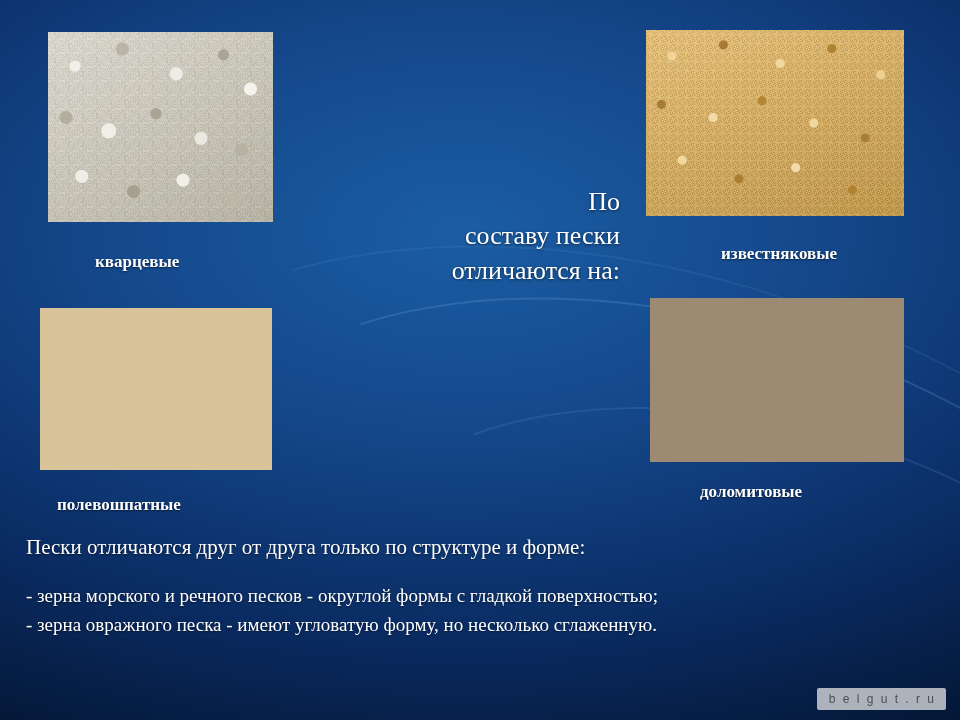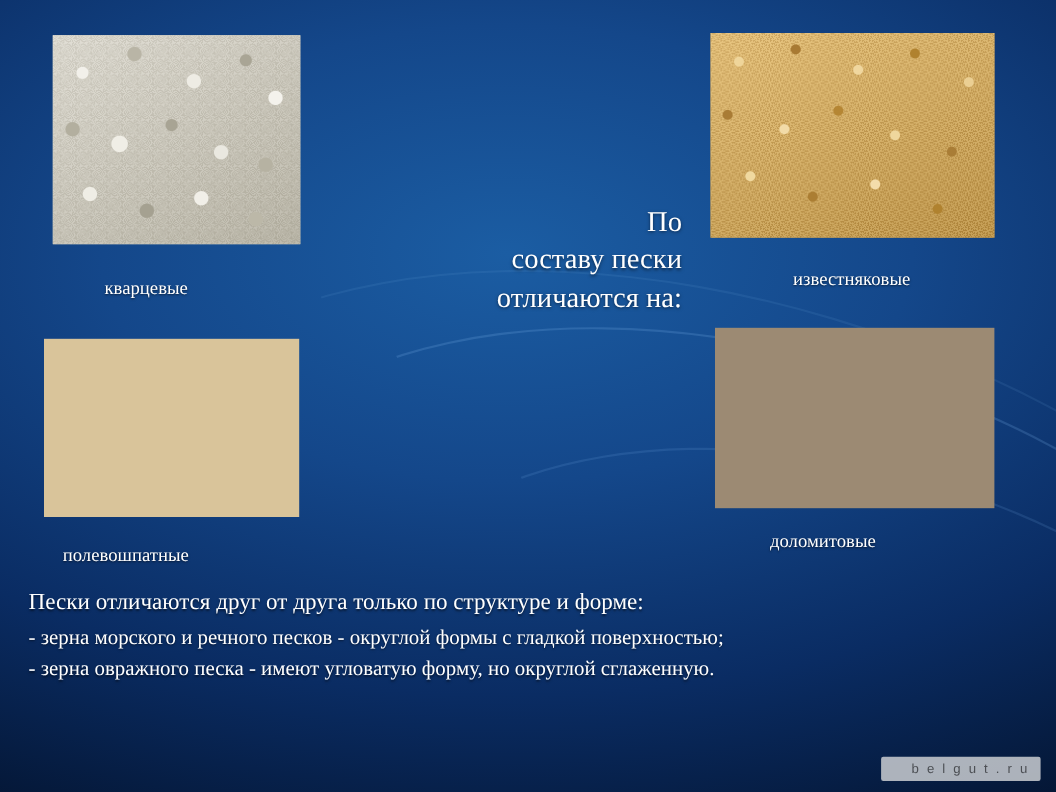--- a/index.html
+++ b/index.html
@@ -146,21 +146,21 @@
     background-size:
       auto, auto, auto, auto, auto, auto, auto, auto, auto, auto, auto, auto, auto, auto,
       10px 10px, 100% 100%;
   }
 
   .caption {
     position: absolute;
     color: #ffffff;
     font-family: "Liberation Serif", serif;
     font-size: 17px;
-    font-weight: 400;
+    font-weight: 700;
     white-space: nowrap;
     text-shadow: 0 1px 2px rgba(0,0,0,0.6);
   }
 
   .center-title {
     position: absolute;
     left: 300px;
     top: 185px;
     width: 320px;
     text-align: right;
@@ -175,37 +175,37 @@
     position: absolute;
     left: 26px;
     top: 535px;
     width: 900px;
     color: #ffffff;
     font-family: "Liberation Serif", serif;
     text-shadow: 0 1px 2px rgba(0,0,0,0.55);
   }
   .bottom-lead {
     font-size: 21px;
-    margin-bottom: 6px;
+    margin-bottom: 22px;
   }
   .bullet-line {
     font-size: 19px;
     line-height: 1.52;
   }
 
   .watermark {
     position: absolute;
     right: 14px;
     bottom: 10px;
     background: rgba(210, 212, 215, 0.82);
     color: #4c4f54;
     font-family: "Liberation Sans", sans-serif;
     font-size: 12px;
     letter-spacing: 2px;
-    padding: 4px 10px 4px 28px;
+    padding: 4px 10px 4px 12px;
     border-radius: 2px;
   }
 </style>
 </head>
 <body>
 
 <div class="slide">
 
   <div class="swoosh s1"></div>
   <div class="swoosh s2"></div>
@@ -233,18 +233,18 @@
 
   <div class="center-title">
     <div>По</div>
     <div>составу пески</div>
     <div>отличаются на:</div>
   </div>
 
   <div class="bottom-text">
     <div class="bottom-lead">Пески отличаются друг от друга только по структуре и форме:</div>
     <div class="bullet-line">- зерна морского и речного песков - округлой формы с гладкой поверхностью;</div>
-    <div class="bullet-line">- зерна овражного песка - имеют угловатую форму, но округлой сглаженную.</div>
+    <div class="bullet-line">- зерна овражного песка - имеют угловатую форму, но несколько сглаженную.</div>
   </div>
 
   <div class="watermark">b e l g u t . r u</div>
 
 </div>
 
 </body></html>

